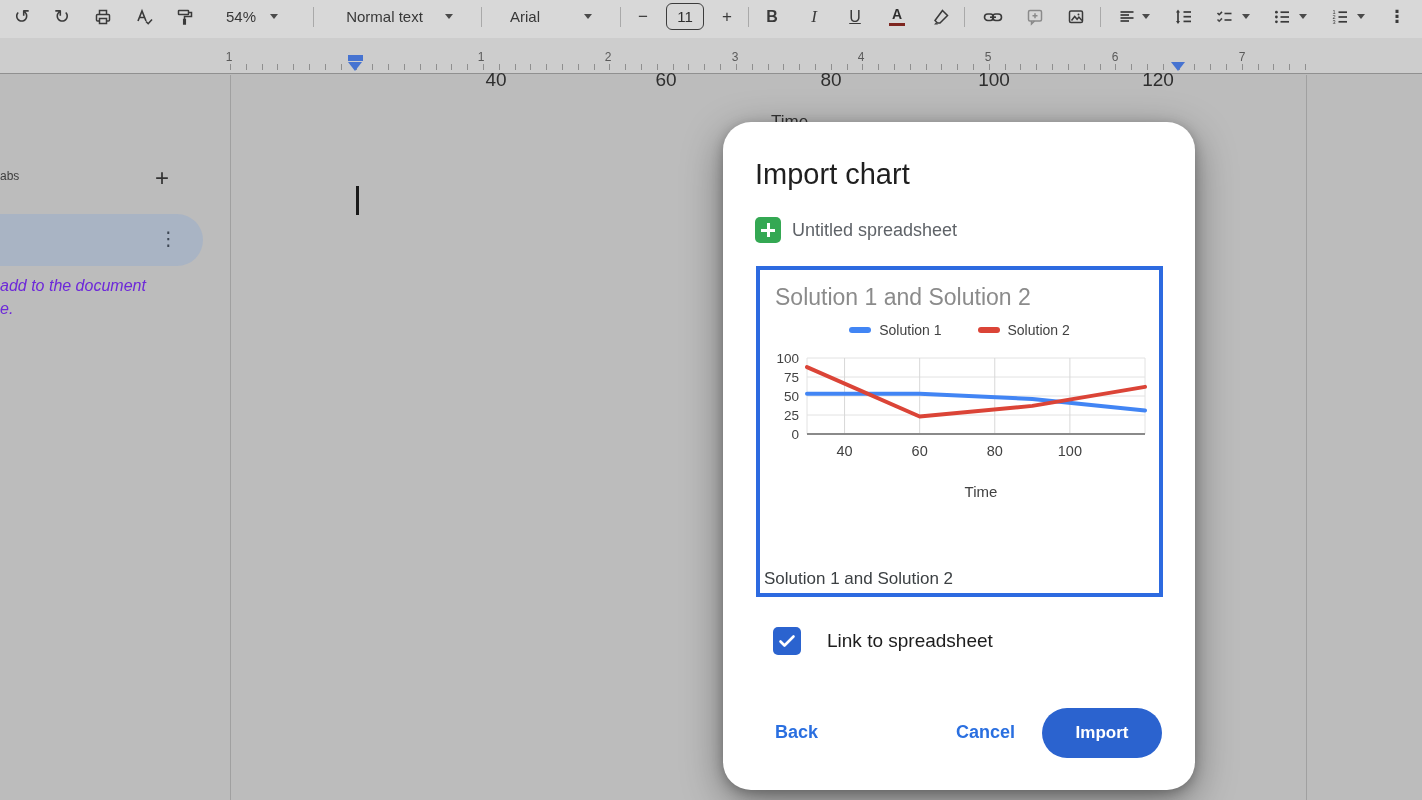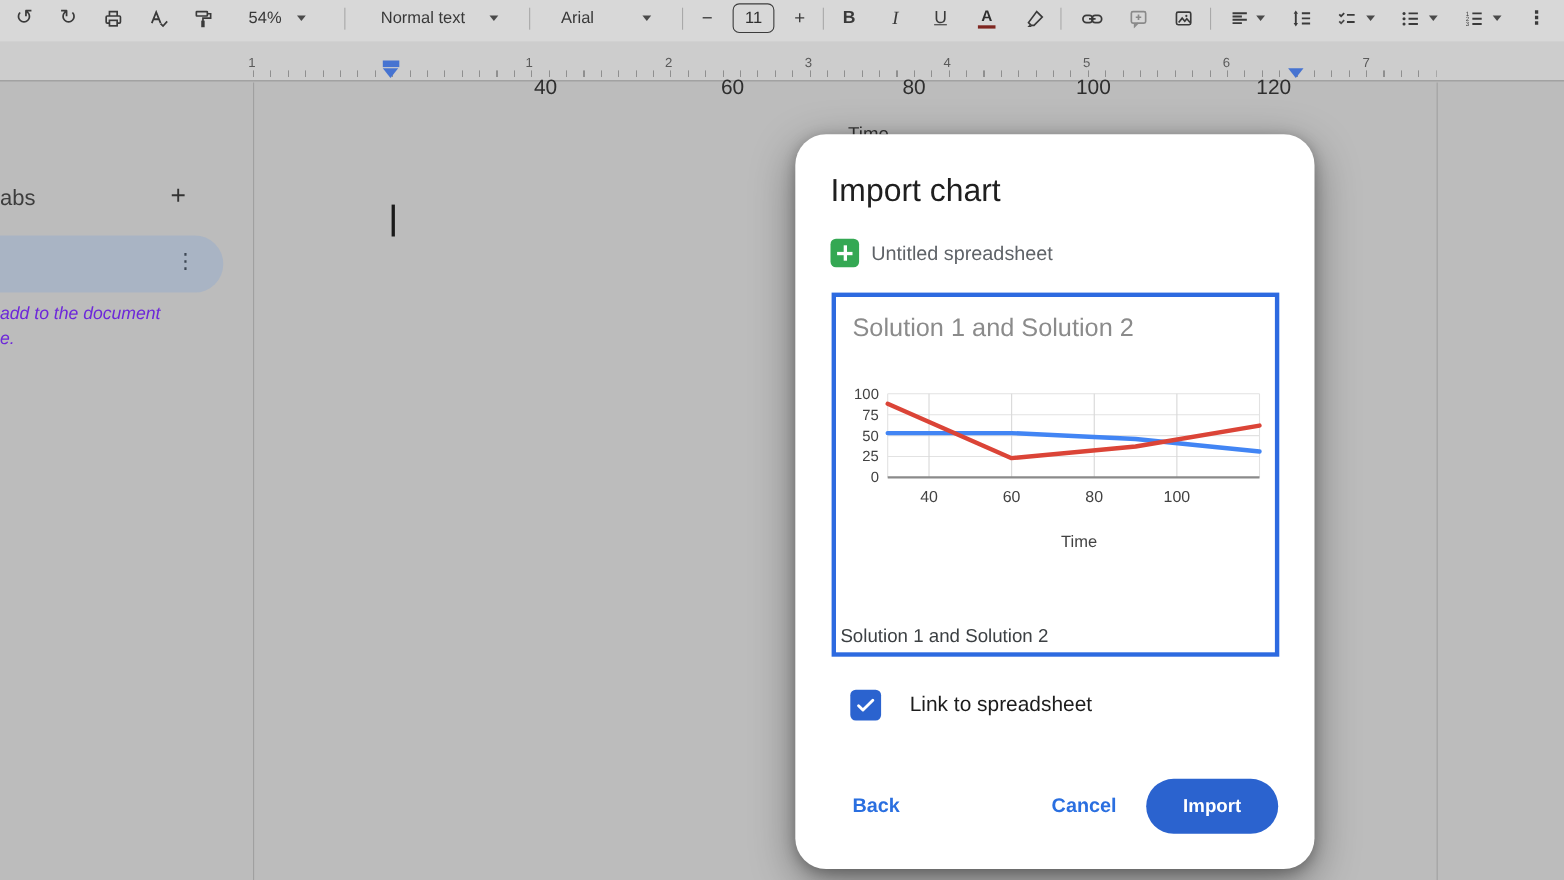--- a/index.html
+++ b/index.html
@@ -33,21 +33,21 @@
   .tri-down { position:absolute; width:0; height:0; border-left:7px solid transparent; border-right:7px solid transparent; border-top:9px solid #4673d1; }
 
   
   .canvas { position:absolute; left:0; top:75px; width:1422px; height:725px; background:#bcbcbc; }
   .page-edge { position:absolute; top:75px; bottom:0; width:1px; background:#a0a0a0; }
   .bg-xlabel { position:absolute; top:69px; transform:translateX(-50%); font-size:19px; color:#2e2e2e; }
   .bg-time { position:absolute; left:771px; top:112px; font-size:17px; color:#333; }
   .text-cursor { position:absolute; left:356px; top:186px; width:2.5px; height:29px; background:#1a1a1a; }
 
   
-  .sb-heading { position:absolute; left:0; top:169px; font-size:20px; color:#3d3d3d; }
+  .sb-heading { position:absolute; left:0; top:169px; font-size:12px; color:#3d3d3d; }
   .sb-add { position:absolute; left:155px; top:164px; font-size:24px; color:#333; cursor:pointer; }
   .sb-pill { position:absolute; left:-40px; top:214px; width:243px; height:52px; border-radius:26px; background:#a9b4c4; cursor:pointer; }
   .sb-kebab { position:absolute; left:159px; top:227px; font-size:19px; color:#3e4754; cursor:pointer; }
   .sb-hint { position:absolute; left:0; font-style:italic; font-size:16px; color:#6d28d9; }
 
   
   .dialog { position:absolute; left:723px; top:122px; width:472px; height:668px; background:#fff; border-radius:28px;
             box-shadow:0 12px 40px rgba(0,0,0,.40), 0 3px 12px rgba(0,0,0,.25); z-index:10; }
   .dlg-title { position:absolute; left:32px; top:36px; font-size:29px; color:#1f1f1f; font-weight:400;text-align:center; }
   .sheet-row { position:absolute; left:32px; top:95px; display:flex; align-items:center; gap:11px; }
@@ -323,20 +323,30 @@
           <line x1="234.7777777777778" y1="88" x2="234.7777777777778" y2="164" stroke="#d8d8d8" stroke-width="1"></line>
           <text x="234.7777777777778" y="186" text-anchor="middle" font-size="14.5" fill="#424242" font-family="Liberation Sans, DejaVu Sans, sans-serif">80</text>
           <line x1="309.8888888888889" y1="88" x2="309.8888888888889" y2="164" stroke="#d8d8d8" stroke-width="1"></line>
           <text x="309.8888888888889" y="186" text-anchor="middle" font-size="14.5" fill="#424242" font-family="Liberation Sans, DejaVu Sans, sans-serif">100</text>
           <line x1="47" y1="164" x2="385" y2="164" stroke="#8a8a8a" stroke-width="2"></line>
           <polyline points="47,123.72 159.66666666666666,123.72 272.3333333333333,129.04 385,140.44" fill="none" stroke="#4285f4" stroke-width="4" stroke-linejoin="round" stroke-linecap="round"></polyline>
           <polyline points="47,97.12 159.66666666666666,146.52 272.3333333333333,135.88 385,116.88" fill="none" stroke="#db4437" stroke-width="4" stroke-linejoin="round" stroke-linecap="round"></polyline>
           <text x="221" y="227" text-anchor="middle" font-size="15" fill="#424242" font-family="Liberation Sans, DejaVu Sans, sans-serif">Time</text>
         </svg>
       <div class="pv-title">Solution 1 and Solution 2</div>
+      <div class="pv-legend" id="pv-legend">
+          <div class="pv-leg-item">
+            <span class="pv-dash" style="background: rgb(66, 133, 244);"></span>
+            <span class="pv-leg-label">Solution 1</span>
+          </div>
+          <div class="pv-leg-item">
+            <span class="pv-dash" style="background: rgb(219, 68, 55);"></span>
+            <span class="pv-leg-label">Solution 2</span>
+          </div>
+        </div>
       <div class="pv-caption">Solution 1 and Solution 2</div>
     </div>
 
     <div class="cb-row">
       <div class="checkbox">
         <svg width="20" height="20" viewBox="0 0 20 20">
             <path d="M3.5 10.5 l4 4 L16.5 5.5" fill="none" stroke="#fff" stroke-width="2.6" stroke-linecap="round" stroke-linejoin="round"></path>
           </svg>
       </div>
       <div class="cb-label">Link to spreadsheet</div>

